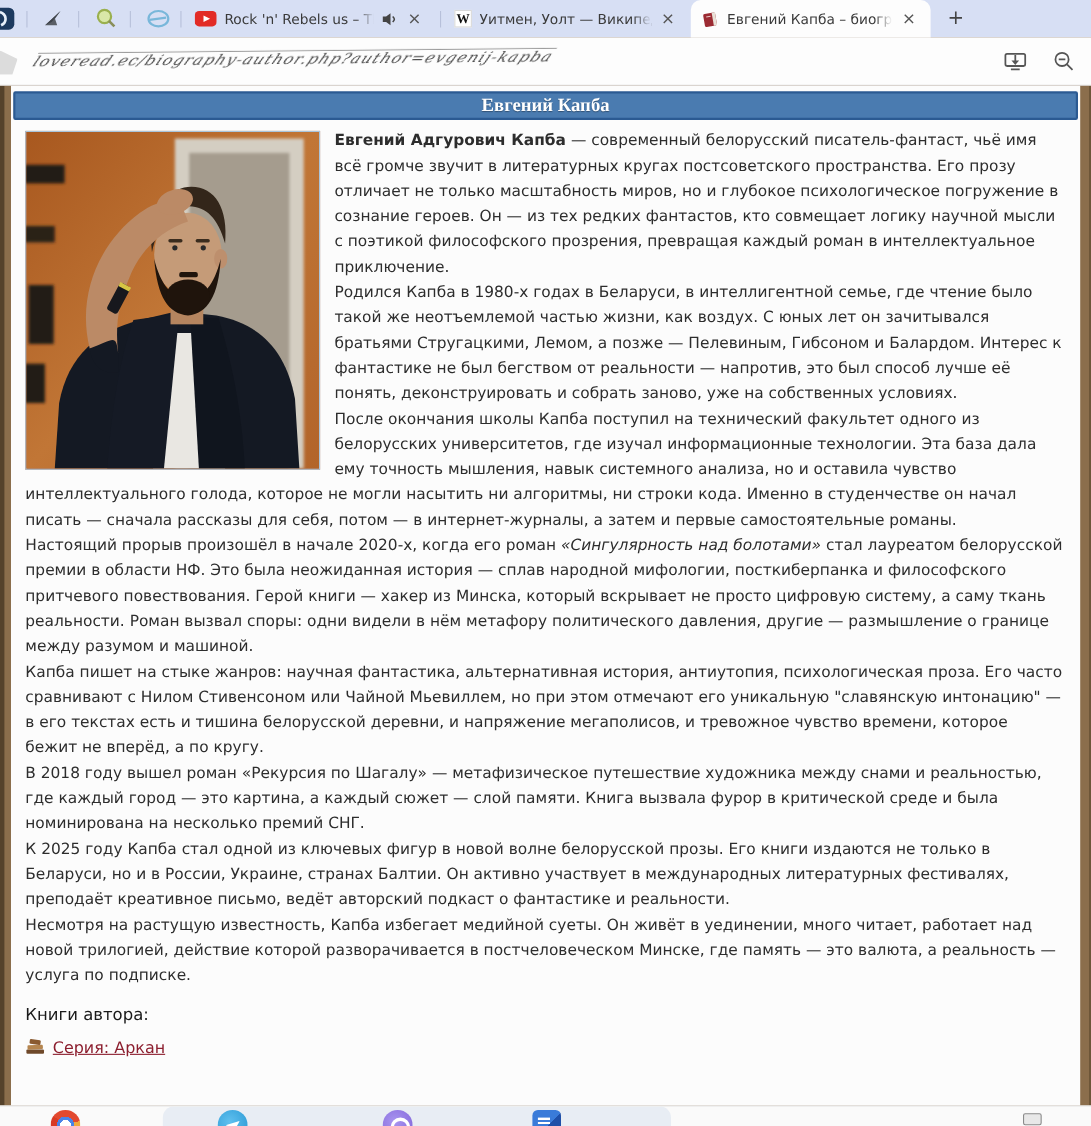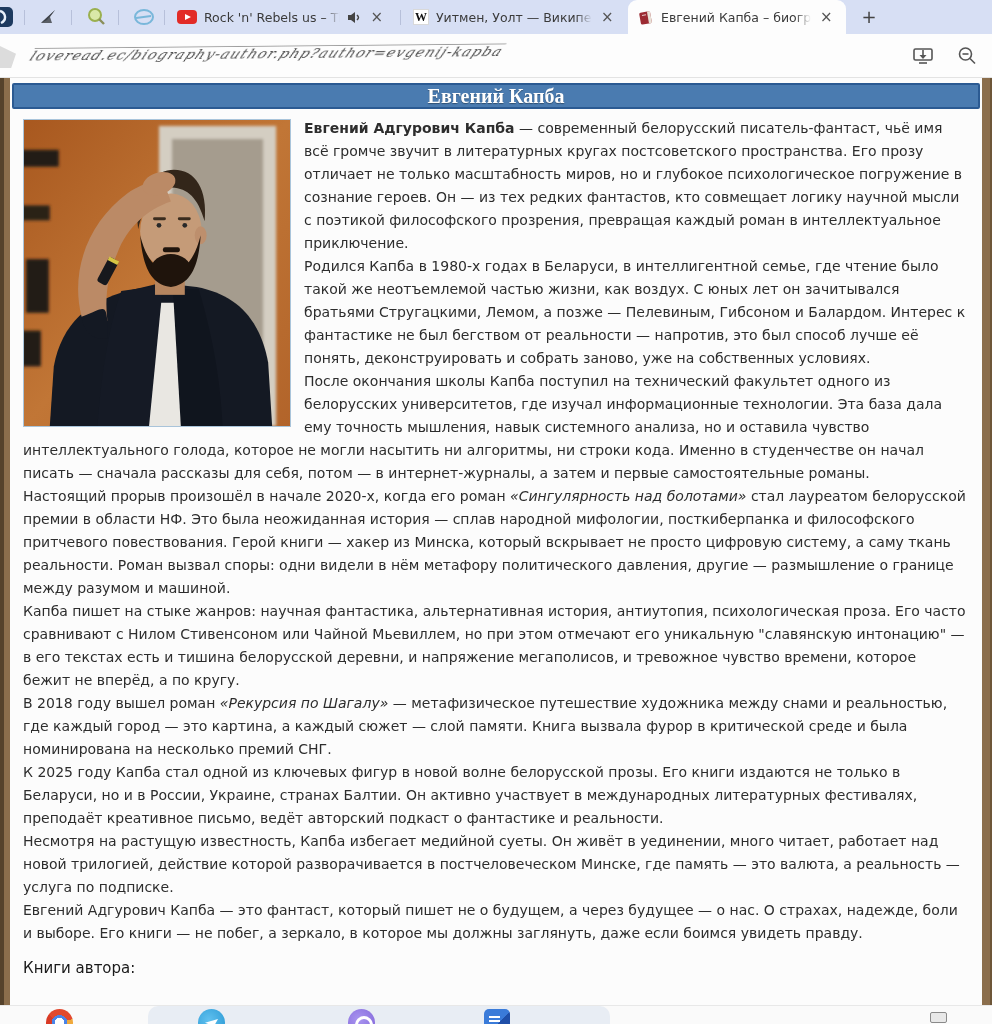--- a/index.html
+++ b/index.html
@@ -22,21 +22,21 @@
 
   
   .toolbar{position:relative;height:44px;background:#fdfdfd;width:100%;border-bottom:1px solid #e3e3e3}
   .backflag{position:absolute;left:0;top:12px;width:16px;height:22px;background:#dcdcdc;clip-path:polygon(0 0,100% 35%,70% 100%,0 100%)}
   .url{position:absolute;left:32px;top:12px;font-family:"DejaVu Serif","Liberation Serif",serif;font-style:italic;font-size:14px;color:#4d4d4d;letter-spacing:1.2px;transform:skewX(-27deg) scaleY(.92) rotate(-.6deg);filter:blur(.35px);text-decoration:overline;text-decoration-color:rgba(80,80,80,.55)}
   .tool-ic{position:absolute;top:11px;width:22px;height:22px}
 
   
   .page{position:relative;height:927px;width:100%;background:#8b6e4c;box-shadow:inset 4px 0 0 #55422b,inset -2px 0 0 #6d5638;padding:0 10px}
   .panel{position:relative;height:100%;background:#fcfcfc;overflow:hidden}
-  .page-header{margin:5px 2px 6px;height:26px;background:#4a7bb0;border:2px solid #2b5a92;border-radius:2px;color:#fff;text-align:center;font-family:"Liberation Serif","DejaVu Serif",serif;font-weight:bold;font-size:20px;line-height:22px;text-shadow:0 1px 1px rgba(0,0,0,.35)}
+  .page-header{margin:5px 2px 6px;height:26px;background:#4a7bb0;border:2px solid #2b5a92;border-radius:2px;color:#fff;text-align:center;font-family:"Liberation Serif","DejaVu Serif",serif;font-weight:bold;font-size:17px;line-height:22px;text-shadow:0 1px 1px rgba(0,0,0,.35)}
   #bio{padding:2px 16px 0 13px;font-size:14px;line-height:23px;color:#2d2d2d;text-align:left}
   #bio p{margin:0}
   .photo{float:left;width:268px;height:308px;border:1px solid #a9c4da;margin:2px 13px 4px 0;background:#b4612e}
   .photo svg{display:block;width:100%;height:100%}
   .books-head{padding:14px 16px 0 13px;font-size:15px;font-weight:normal;color:#1a1a1a}
   .series-row{padding:12px 16px 0 13px;display:flex;align-items:center;gap:6px}
   .series-link{color:#8c1f2f;font-size:14.5px;text-decoration:underline;text-decoration-color:#8c1f2f}
 
   
   .taskbar{position:absolute;left:0;bottom:0;width:100%;height:19px;background:#fafafa;overflow:hidden;border-top:1px solid #e8e8e8}
@@ -198,28 +198,37 @@
           </g>
           <path d="M58,198 C60,214 70,222 84,220 L84,202 C82,184 80,190 58,198 Z" fill="#141923"></path>
         </svg>
       </div>
 
     <p><span style="font-weight: bold;">Евгений Адгурович Капба</span><span> — современный белорусский писатель-фантаст, чьё имя всё громче звучит в литературных кругах постсоветского пространства. Его прозу отличает не только масштабность миров, но и глубокое психологическое погружение в сознание героев. Он — из тех редких фантастов, кто совмещает логику научной мысли с поэтикой философского прозрения, превращая каждый роман в интеллектуальное приключение.</span></p>
         <p><span>Родился Капба в 1980-х годах в Беларуси, в интеллигентной семье, где чтение было такой же неотъемлемой частью жизни, как воздух. С юных лет он зачитывался братьями Стругацкими, Лемом, а позже — Пелевиным, Гибсоном и Балардом. Интерес к фантастике не был бегством от реальности — напротив, это был способ лучше её понять, деконструировать и собрать заново, уже на собственных условиях.</span></p>
         <p><span>После окончания школы Капба поступил на технический факультет одного из белорусских университетов, где изучал информационные технологии. Эта база дала ему точность мышления, навык системного анализа, но и оставила чувство интеллектуального голода, которое не могли насытить ни алгоритмы, ни строки кода. Именно в студенчестве он начал писать — сначала рассказы для себя, потом — в интернет-журналы, а затем и первые самостоятельные романы.</span></p>
         <p><span>Настоящий прорыв произошёл в начале 2020-х, когда его роман </span><span style="font-style: italic;">«Сингулярность над болотами»</span><span> стал лауреатом белорусской премии в области НФ. Это была неожиданная история — сплав народной мифологии, посткиберпанка и философского притчевого повествования. Герой книги — хакер из Минска, который вскрывает не просто цифровую систему, а саму ткань реальности. Роман вызвал споры: одни видели в нём метафору политического давления, другие — размышление о границе между разумом и машиной.</span></p>
         <p><span>Капба пишет на стыке жанров: научная фантастика, альтернативная история, антиутопия, психологическая проза. Его часто сравнивают с Нилом Стивенсоном или Чайной Мьевиллем, но при этом отмечают его уникальную "славянскую интонацию" — в его текстах есть и тишина белорусской деревни, и напряжение мегаполисов, и тревожное чувство времени, которое бежит не вперёд, а по кругу.</span></p>
-        <p><span>В 2018 году вышел роман </span><span style="font-style: italic; text-align: center;">«Рекурсия по Шагалу»</span><span> — метафизическое путешествие художника между снами и реальностью, где каждый город — это картина, а каждый сюжет — слой памяти. Книга вызвала фурор в критической среде и была номинирована на несколько премий СНГ.</span></p>
+        <p><span>В 2018 году вышел роман </span><span style=" text-align: center;">«Рекурсия по Шагалу»</span><span> — метафизическое путешествие художника между снами и реальностью, где каждый город — это картина, а каждый сюжет — слой памяти. Книга вызвала фурор в критической среде и была номинирована на несколько премий СНГ.</span></p>
         <p><span>К 2025 году Капба стал одной из ключевых фигур в новой волне белорусской прозы. Его книги издаются не только в Беларуси, но и в России, Украине, странах Балтии. Он активно участвует в международных литературных фестивалях, преподаёт креативное письмо, ведёт авторский подкаст о фантастике и реальности.</span></p>
         <p><span>Несмотря на растущую известность, Капба избегает медийной суеты. Он живёт в уединении, много читает, работает над новой трилогией, действие которой разворачивается в постчеловеческом Минске, где память — это валюта, а реальность — услуга по подписке.</span></p>
-        <p><span>Евгений Адгурович Капба — это фантаст, который пишет не о будущем, а через будущее — о нас. О страхах, надежде, боли и выборе. Его книги — не побег, а зеркало, в которое мы должны заглянуть, даже если боимся увидеть правду.</span></p>
       </div>
 
     <div class="books-head">Книги автора:</div>
 
+    <div class="series-row">
+      <span>
+        <svg width="19" height="16">
+            <rect x="1" y="11" width="16" height="4" rx="1" fill="#6f492a"></rect>
+            <rect x="2" y="7" width="14" height="4" rx="1" fill="#b5854f" transform="rotate(-3 9 9)"></rect>
+            <rect x="4" y="2" width="10" height="4.5" rx="1" fill="#8a5a30" transform="rotate(8 9 4)"></rect>
+          </svg>
+      </span>
+      <a href="#" class="series-link">Серия: Аркан</a>
+    </div>
 
   </div>
 </div>
 
 <div class="taskbar">
   <div class="task-seg"></div>
   <div class="ticon chrome"></div>
   <div class="ticon tg"></div>
   <div class="ticon purple"></div>
   <div class="ticon word"></div>

